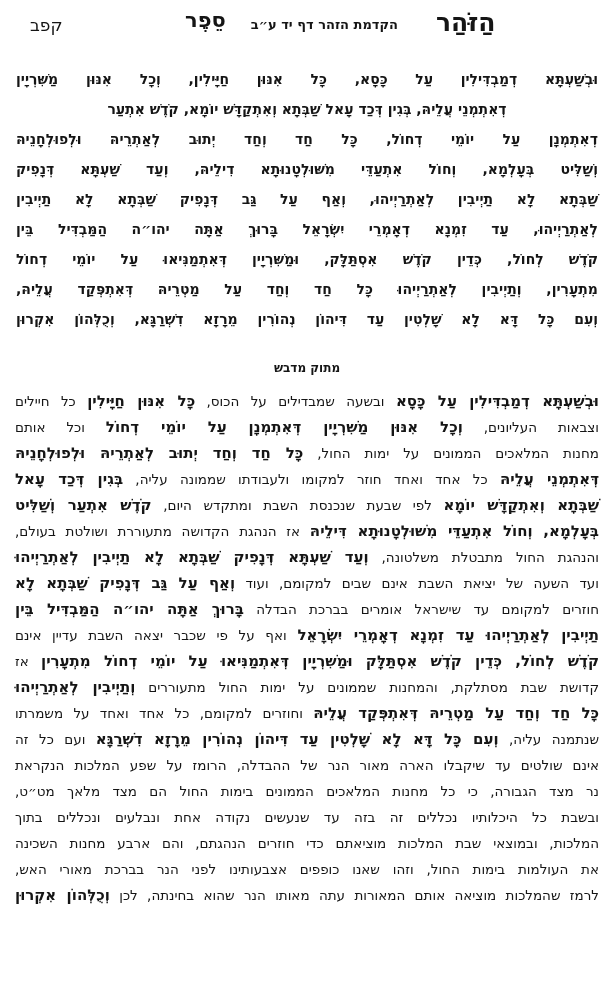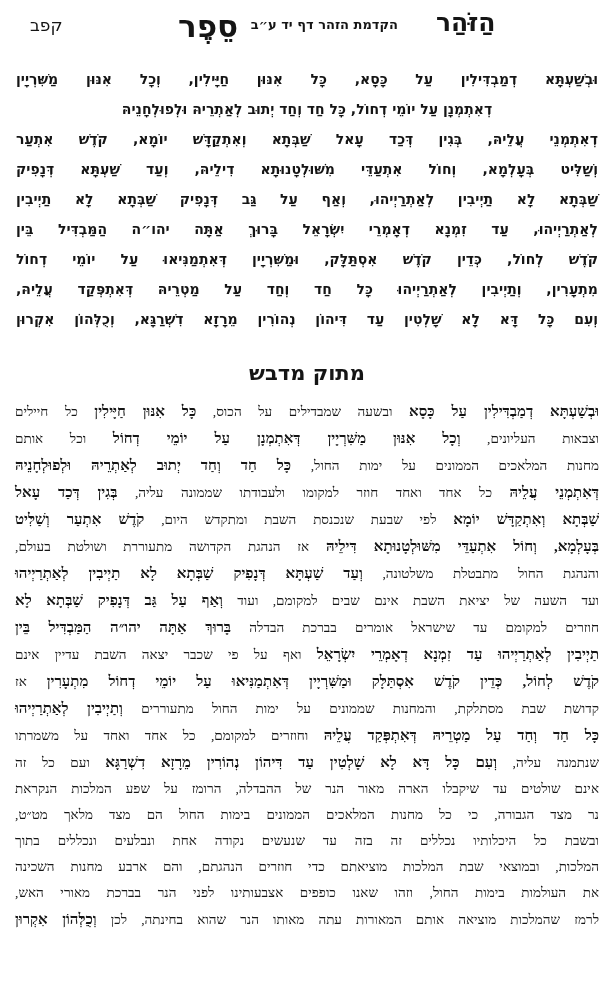--- a/index.html
+++ b/index.html
@@ -8,39 +8,39 @@
     width:614px; height:1000px;
     margin:0 auto;
     background:#ffffff;
     color:#151515;
     font-family:"DejaVu Sans", sans-serif;
     overflow:hidden;
   }
   
   .header { position:relative; height:50px; }
   .h-page-num  { position:absolute; left:30px;  top:15px; font-size:17px; }
-  .h-sefer     { position:absolute; left:178px; top:8px;  font-size:31px; font-weight:bold; }
+  .h-sefer     { position:absolute; left:185px; top:8px;  font-size:21px; font-weight:bold; }
   .h-ref       { position:absolute; left:233px; top:17px; width:165px; text-align:right;
                  font-size:13px; font-weight:bold; }
   .h-zohar     { position:absolute; left:436px; top:8px;  font-size:25px; font-weight:bold;text-align:center; }
   
   .zohar { padding:0 16px; margin-top:14px; direction:rtl; }
   .zline {
     font-size:14px; font-weight:bold;
     line-height:30px;
     text-align:justify; text-align-last:justify;
   }
   .zline:nth-child(2) { text-align-last:center; }
   
   .mtq-heading {
     margin:27px 0 13px;
     text-align:center;
-    font-size:21px; font-weight:bold;
+    font-size:12px; font-weight:bold;
   }
-  .commentary { padding:0 15px; direction:rtl;font-family:Liberation Serif, serif; }
+  .commentary { padding:0 15px; direction:rtl; }
   .cline {
     line-height:26px;
     font-size:13.5px;
     text-align:justify; text-align-last:justify;
   }
   .quote { font-weight:bold; font-size:15px; }
   .expl  { font-weight:normal; font-size:13.5px; }
 </style>
 </head>
 <body>
@@ -49,22 +49,22 @@
 
   <div class="header">
     <span class="h-page-num">קפב</span>
     <span class="h-sefer">סֵפֶר</span>
     <span class="h-ref">הקדמת הזהר דף יד ע״ב</span>
     <span class="h-zohar">הַזֹּהַר</span>
   </div>
 
   <div class="zohar">
       <div class="zline">וּבְשַׁעְתָּא דְמַבְדִּילִין עַל כָּסָא, כָּל אִנּוּן חַיָּילִין, וְכָל אִנּוּן מַשִּׁרְיָין</div>
+      <div class="zline">דְאִתְמְנֵי עֲלֵיהּ, בְּגִין דְּכַד עָאל שַׁבְּתָא וְאִתְקַדָּשׁ יוֹמָא, קֹדֶשׁ אִתְעַר</div>
       <div class="zline">דְאִתְמְנָן עַל יוֹמֵי דְחוֹל, כָּל חַד וְחַד יְתוּב לְאַתְרֵיהּ וּלְפוּלְחָנֵיהּ</div>
-      <div class="zline">דְאִתְמְנֵי עֲלֵיהּ, בְּגִין דְּכַד עָאל שַׁבְּתָא וְאִתְקַדָּשׁ יוֹמָא, קֹדֶשׁ אִתְעַר</div>
       <div class="zline">וְשַׁלִּיט בְּעָלְמָא, וְחוֹל אִתְעַדֵּי מִשּׁוּלְטָנוּתָא דִילֵיהּ, וְעַד שַׁעְתָּא דְּנָפִיק</div>
       <div class="zline">שַׁבְּתָא לָא תַיְיבִין לְאַתְרַיְיהוּ, וְאַף עַל גַּב דְּנָפִיק שַׁבְּתָא לָא תַיְיבִין</div>
       <div class="zline">לְאַתְרַיְיהוּ, עַד זִמְנָא דְאָמְרֵי יִשְׂרָאֵל בָּרוּךְ אַתָּה יהו״ה הַמַּבְדִּיל בֵּין</div>
       <div class="zline">קֹדֶשׁ לְחוֹל, כְּדֵין קֹדֶשׁ אִסְתַּלָּק, וּמַשִּׁרְיָין דְּאִתְמַנִּיאוּ עַל יוֹמֵי דְחוֹל</div>
       <div class="zline">מִתְעָרִין, וְתַיְיבִין לְאַתְרַיְיהוּ כָּל חַד וְחַד עַל מַטְרֵיהּ דְּאִתְפְּקַד עֲלֵיהּ,</div>
       <div class="zline">וְעִם כָּל דָּא לָא שָׁלְטִין עַד דִּיהוֹן נְהוֹרִין מֵרָזָא דִשְׁרַגָּא, וְכֻלְּהוֹן אִקְרוּן</div>
     </div>
 
   <div class="mtq-heading">מתוק מדבש</div>
 

